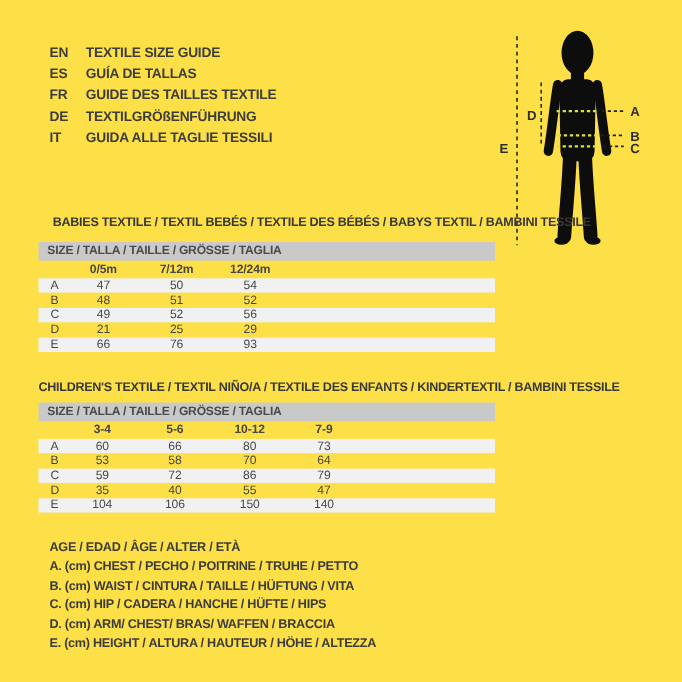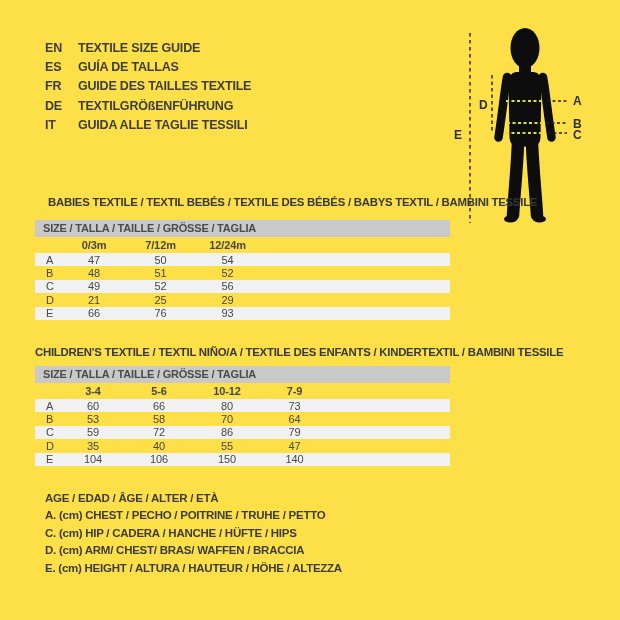--- a/index.html
+++ b/index.html
@@ -104,21 +104,21 @@
     <text class="fig-label" x="133" y="119">C</text>
     <text class="fig-label" x="39" y="89">D</text>
     <text class="fig-label" x="14" y="119">E</text>
   </svg>
 
   <section class="tbl tbl-babies">
     <div class="tbl-title">BABIES TEXTILE / TEXTIL BEBÉS / TEXTILE DES BÉBÉS / BABYS TEXTIL / BAMBINI TESSILE</div>
     <div class="size-bar">SIZE / TALLA / TAILLE / GRÖSSE / TAGLIA</div>
     <div class="row colhead">
       <span class="cell-letter"></span>
-      <span class="cell-val">0/3m</span>
+      <span class="cell-val">0/5m</span>
       <span class="cell-val">7/12m</span>
       <span class="cell-val">12/24m</span>
       <span></span>
     </div>
     <div class="row stripe">
       <span class="cell-letter">A</span>
       <span class="cell-val">47</span>
       <span class="cell-val">50</span>
       <span class="cell-val">54</span>
       <span></span>
@@ -204,18 +204,19 @@
       <span class="cell-val">150</span>
       <span class="cell-val">140</span>
       <span></span>
     </div>
     <div class="row pad"></div>
   </section>
 
   <section class="legend">
     <div class="legend-line">AGE / EDAD / ÂGE / ALTER / ETÀ</div>
     <div class="legend-line">A. (cm) CHEST / PECHO / POITRINE / TRUHE / PETTO</div>
+    <div class="legend-line">B. (cm) WAIST / CINTURA / TAILLE / HÜFTUNG / VITA</div>
     <div class="legend-line">C. (cm) HIP / CADERA / HANCHE / HÜFTE / HIPS</div>
     <div class="legend-line">D. (cm) ARM/ CHEST/ BRAS/ WAFFEN / BRACCIA</div>
     <div class="legend-line">E. (cm) HEIGHT / ALTURA / HAUTEUR / HÖHE / ALTEZZA</div>
   </section>
 
 </div>
 
 </body></html>

